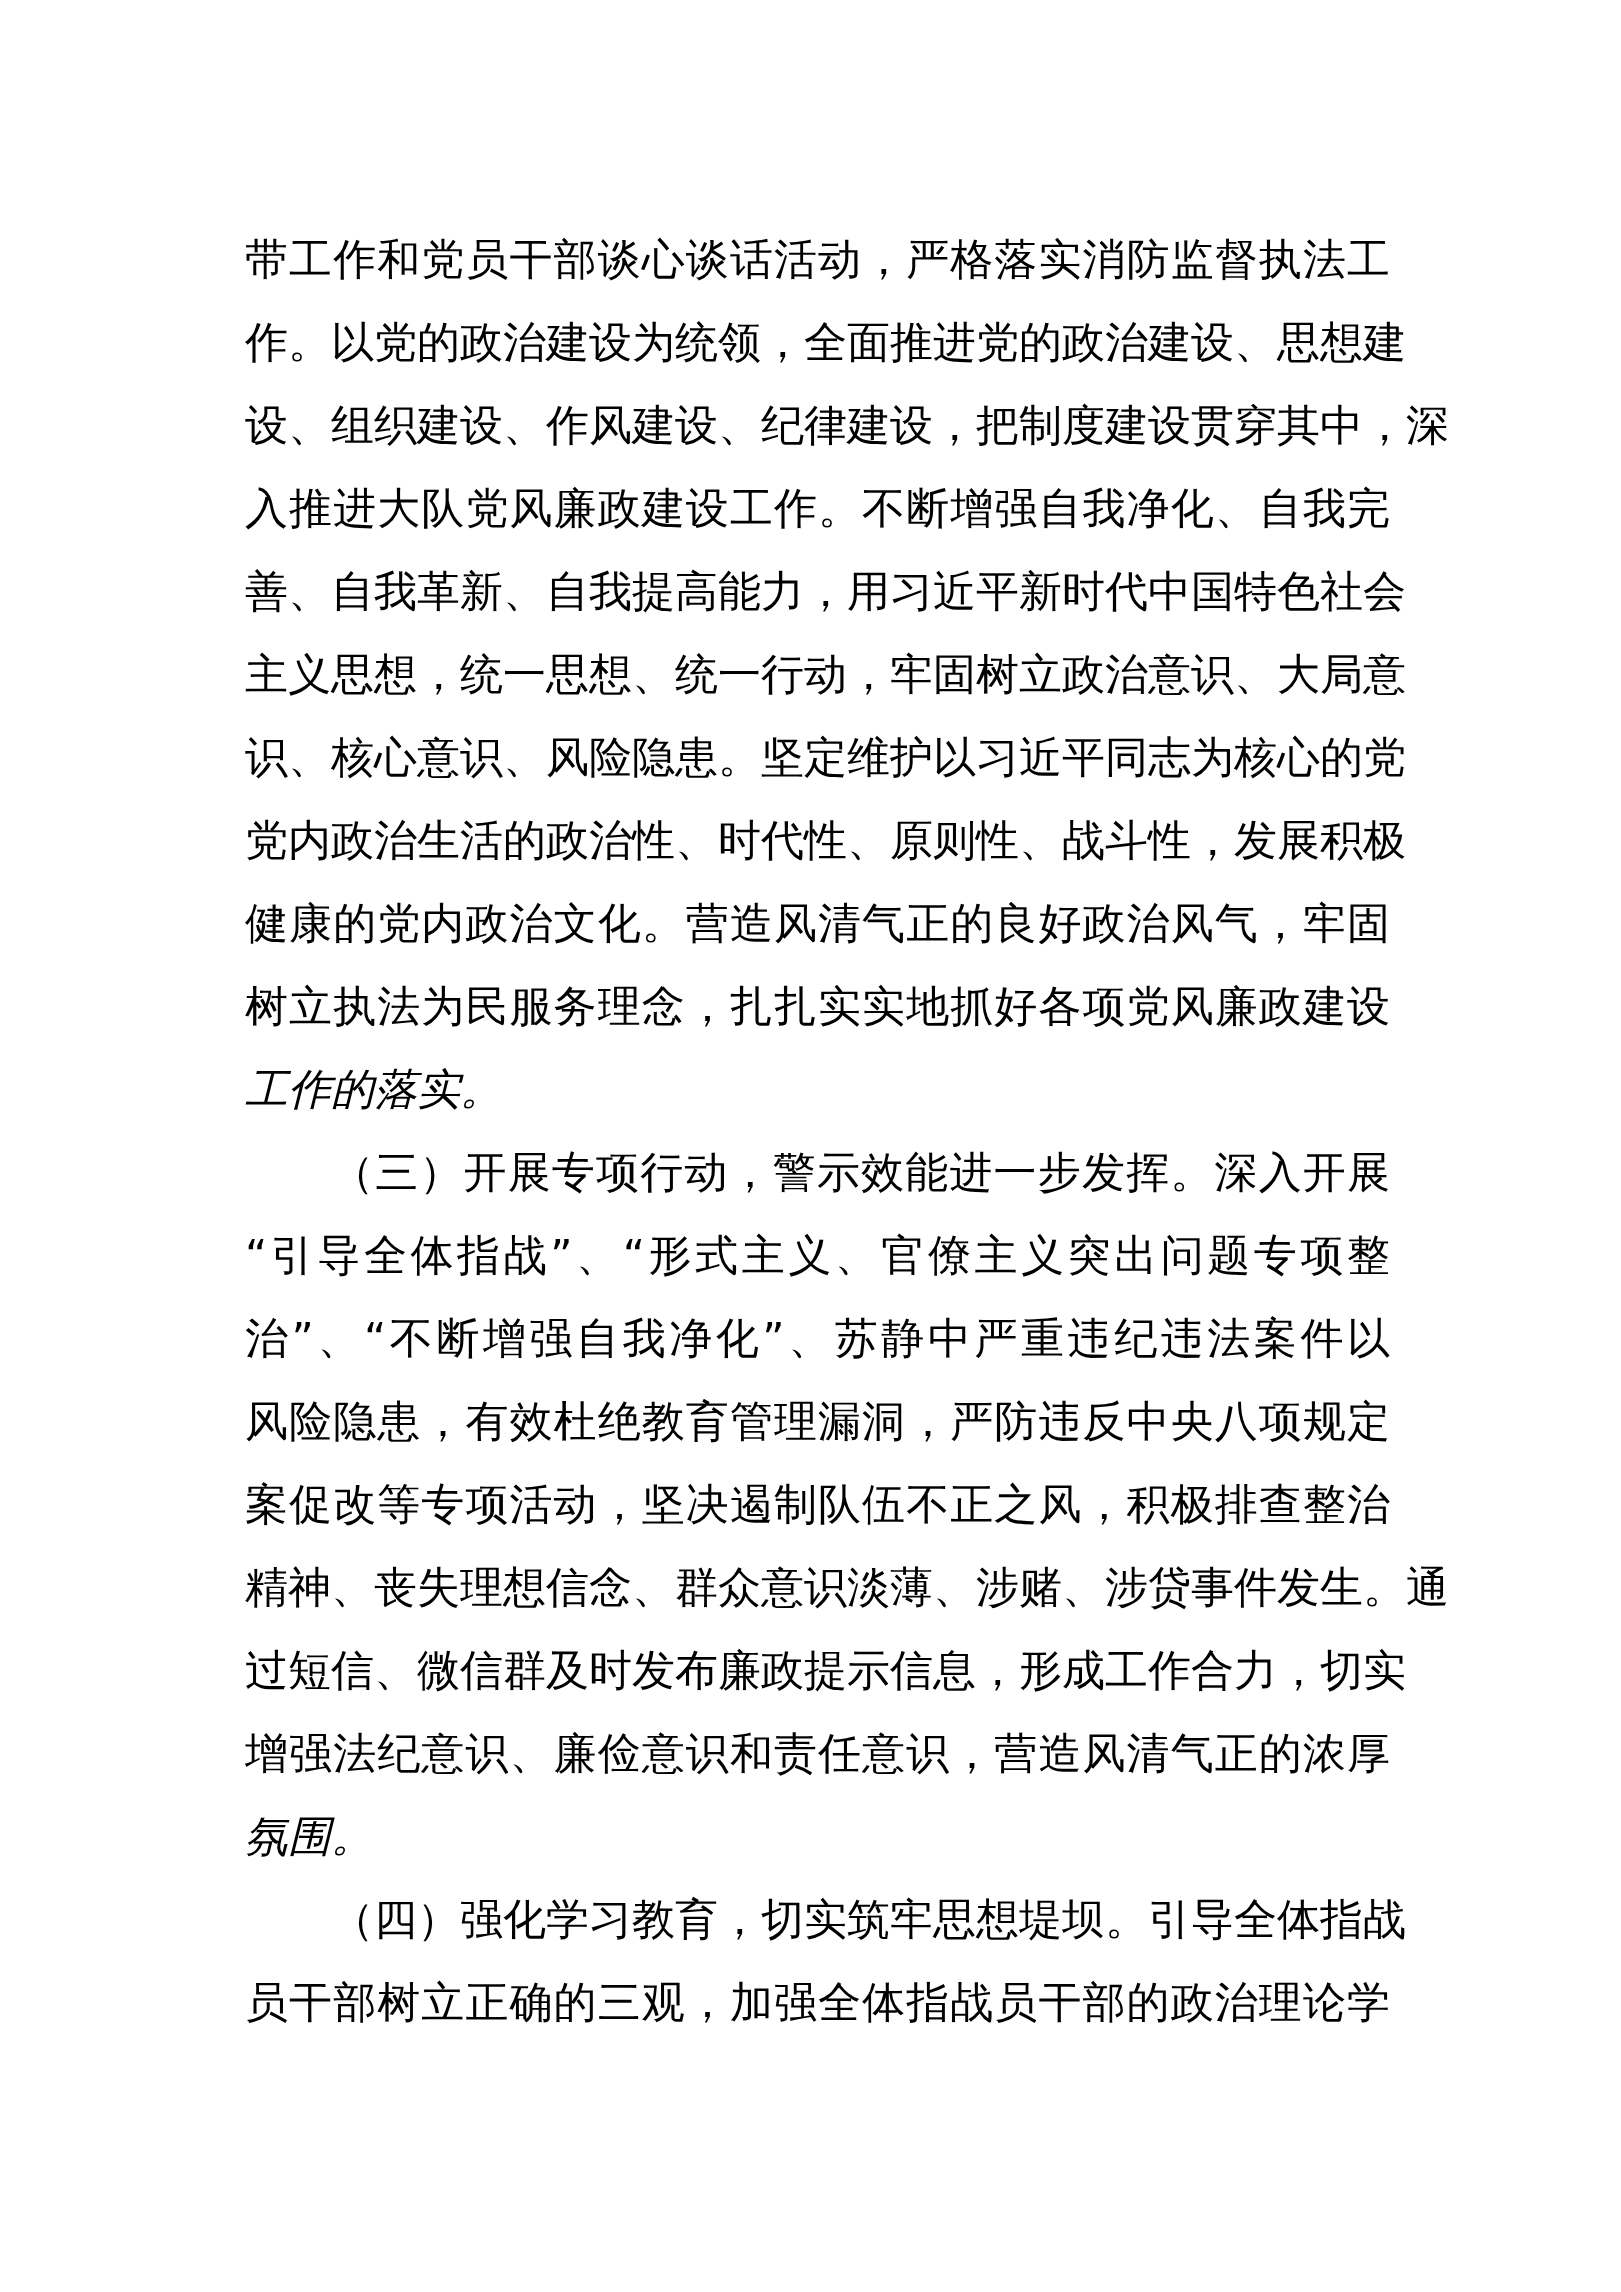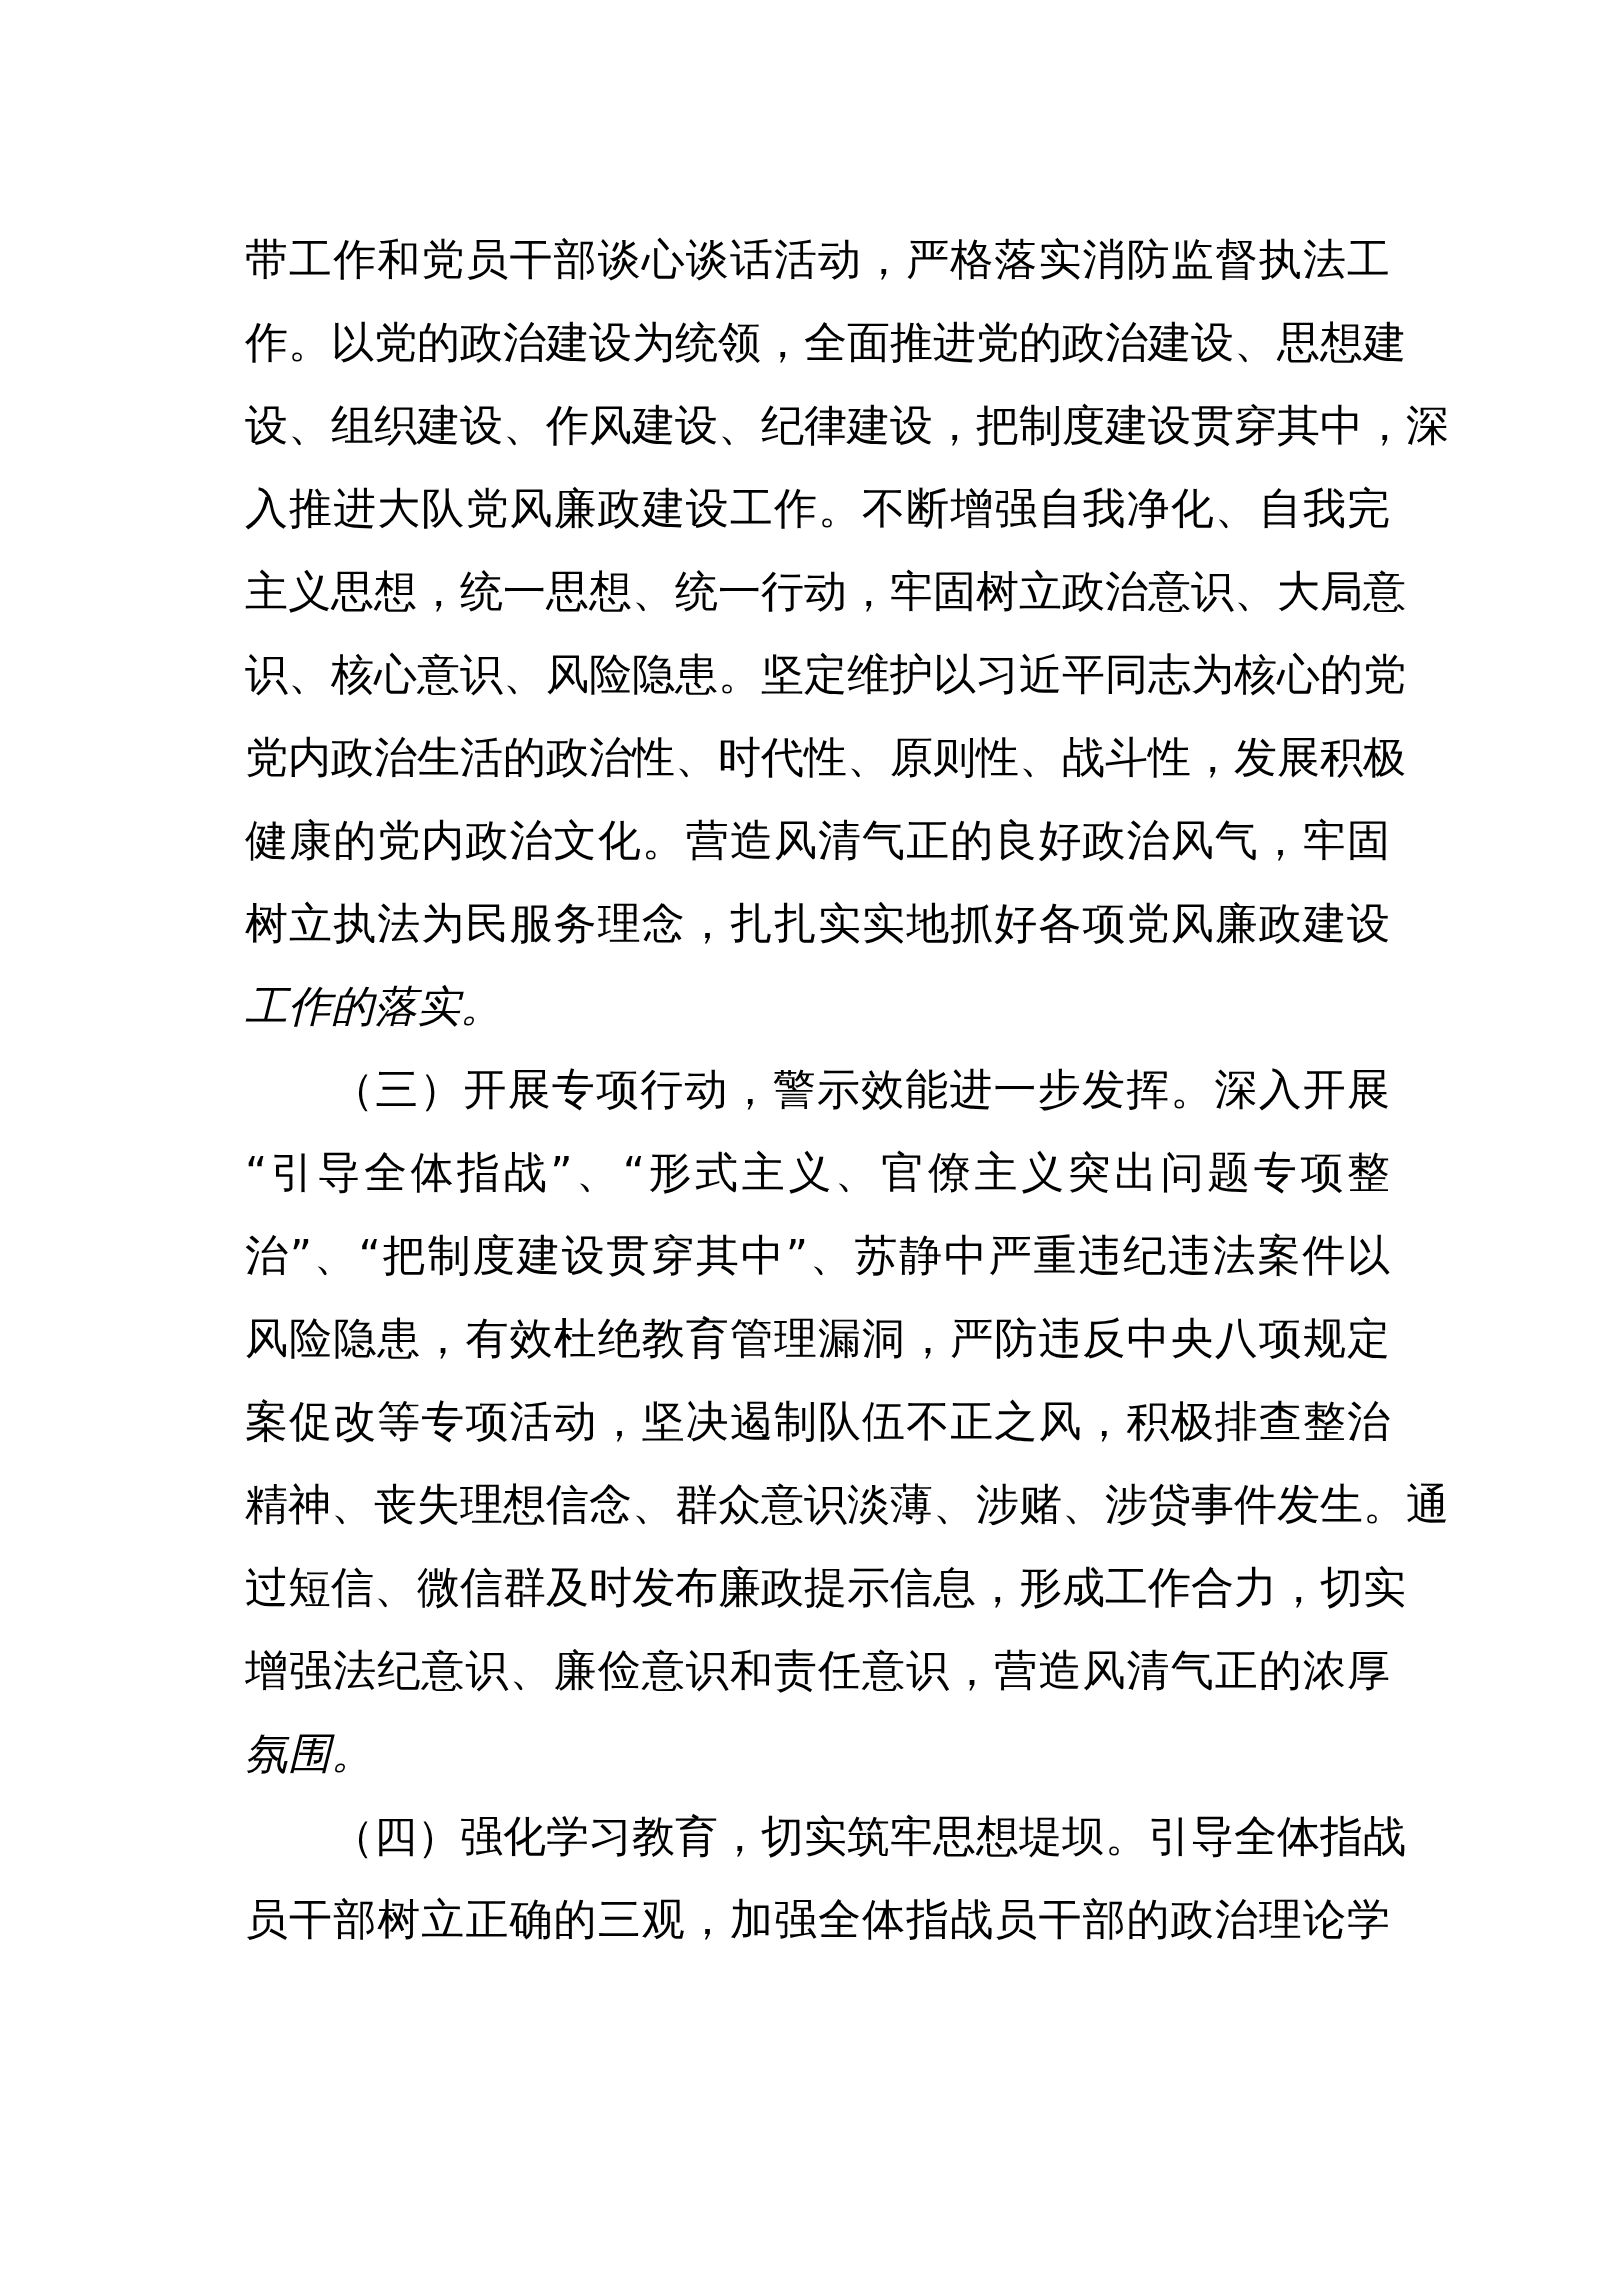--- a/index.html
+++ b/index.html
@@ -51,32 +51,33 @@
 <body>
 
 <div class="page">
   <div class="text-block">
 
     <div>
       <span class="line">带工作和党员干部谈心谈话活动，严格落实消防监督执法工</span>
       <span class="line">作。以党的政治建设为统领，全面推进党的政治建设、思想建</span>
       <span class="line">设、组织建设、作风建设、纪律建设，把制度建设贯穿其中，深</span>
       <span class="line">入推进大队党风廉政建设工作。不断增强自我净化、自我完</span>
+      <span class="line">善、自我革新、自我提高能力，用习近平新时代中国特色社会</span>
       <span class="line">主义思想，统一思想、统一行动，牢固树立政治意识、大局意</span>
       <span class="line">识、核心意识、风险隐患。坚定维护以习近平同志为核心的党</span>
       <span class="line">党内政治生活的政治性、时代性、原则性、战斗性，发展积极</span>
       <span class="line">健康的党内政治文化。营造风清气正的良好政治风气，牢固</span>
       <span class="line">树立执法为民服务理念，扎扎实实地抓好各项党风廉政建设</span>
       <span class="line last">工作的落实。</span>
     </div>
 
     <div>
       <span class="line indent">（三）开展专项行动，警示效能进一步发挥。深入开展</span>
       <span class="line">“引导全体指战”、“形式主义、官僚主义突出问题专项整</span>
-      <span class="line">治”、“把制度建设贯穿其中”、苏静中严重违纪违法案件以</span>
+      <span class="line">治”、“不断增强自我净化”、苏静中严重违纪违法案件以</span>
       <span class="line">风险隐患，有效杜绝教育管理漏洞，严防违反中央八项规定</span>
       <span class="line">案促改等专项活动，坚决遏制队伍不正之风，积极排查整治</span>
       <span class="line">精神、丧失理想信念、群众意识淡薄、涉赌、涉贷事件发生。通</span>
       <span class="line">过短信、微信群及时发布廉政提示信息，形成工作合力，切实</span>
       <span class="line">增强法纪意识、廉俭意识和责任意识，营造风清气正的浓厚</span>
       <span class="line last">氛围。</span>
     </div>
 
     <div>
       <span class="line indent">（四）强化学习教育，切实筑牢思想堤坝。引导全体指战</span>

